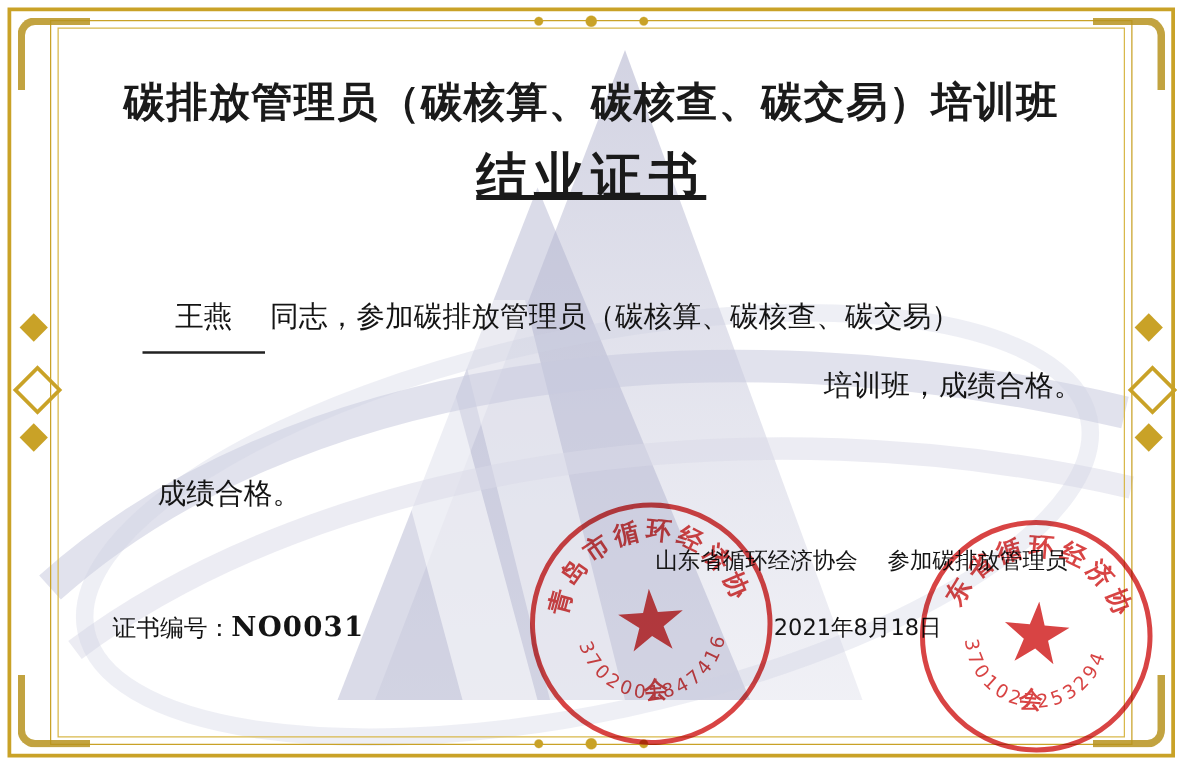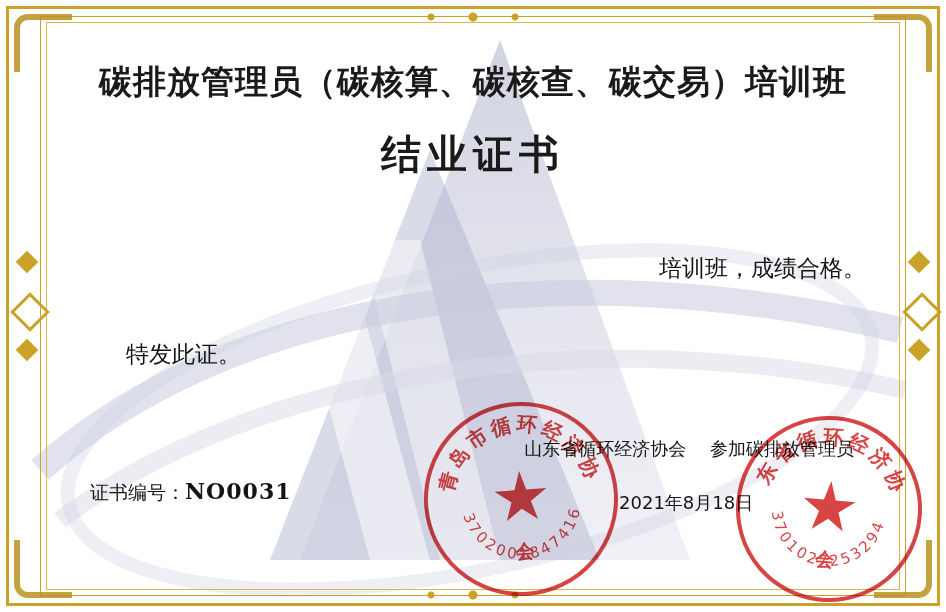--- a/index.html
+++ b/index.html
@@ -103,26 +103,27 @@
     margin-top: 28px;
     text-align: center;
     font-size: 33px;
     font-weight: bold;
     letter-spacing: 1px;
     color: #1a1a1a;
     font-family: "DejaVu Sans", "Liberation Sans", sans-serif;
     white-space: nowrap;
   }
   .title-sub {
-    margin-top: 22px;
+    margin-top: 8px;
     text-align: center;
     font-size: 40px;
     font-weight: bold;
     letter-spacing: 6px;
     color: #1a1a1a;
+    text-decoration: underline;
   }
 
   .body-block {
     margin-top: 60px;
     padding: 0 24px;
     color: #141414;
     font-size: 23px;
     line-height: 52px;
   }
   .line1 {
@@ -142,21 +143,21 @@
     text-align: right;
   }
   .line3 {
     margin-top: 34px;
     margin-left: 46px;
   }
 
   .serial {
     position: absolute;
     left: 34px;
-    bottom: 74px;
+    bottom: 64px;
     font-size: 19px;
     color: #141414;
     white-space: nowrap;
   }
   .serial .serial-no {
     font-family: "DejaVu Serif", "Liberation Serif", serif;
     font-weight: bold;
     font-size: 22px;
     letter-spacing: 1px;
   }
@@ -252,22 +253,25 @@
   </div>
   <div class="top-orn"></div>
   <div class="bottom-orn"></div>
 
   <div class="content">
 
     <div class="title-main">碳排放管理员（碳核算、碳核查、碳交易）培训班</div>
     <div class="title-sub">结业证书</div>
 
     <div class="body-block">
+      <div class="line1">
+        <span class="name">王燕</span><span>同志，参加碳排放管理员（碳核算、碳核查、碳交易）</span>
+      </div>
       <div class="line2">培训班，成绩合格。</div>
-      <div class="line3">特发此证。</div>
+      <div class="line3">成绩合格。</div>
     </div>
 
     <div class="serial">
       <span>证书编号：</span><span class="serial-no">NO0031</span>
     </div>
 
     <div class="issuers">
       <div class="org-row">
         <span>山东省循环经济协会</span>
         <span>参加碳排放管理员</span>

